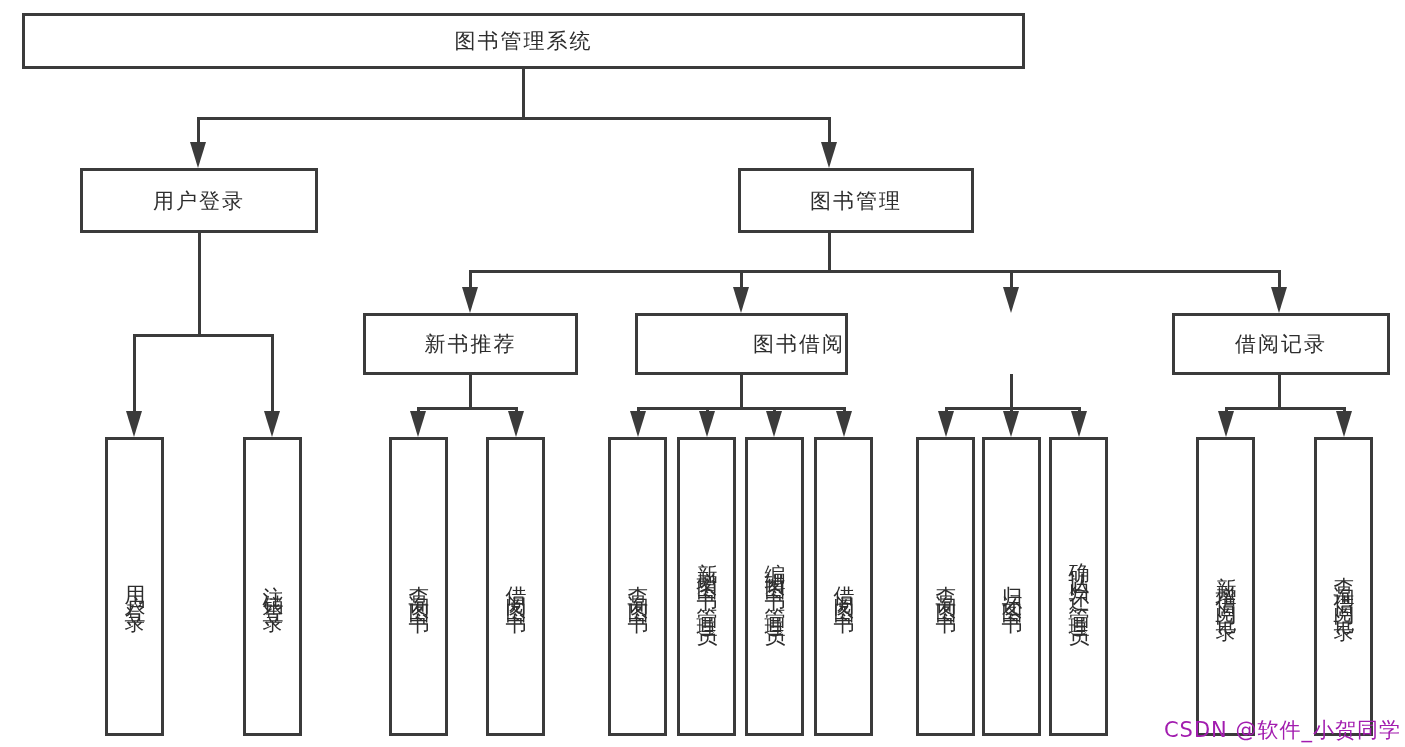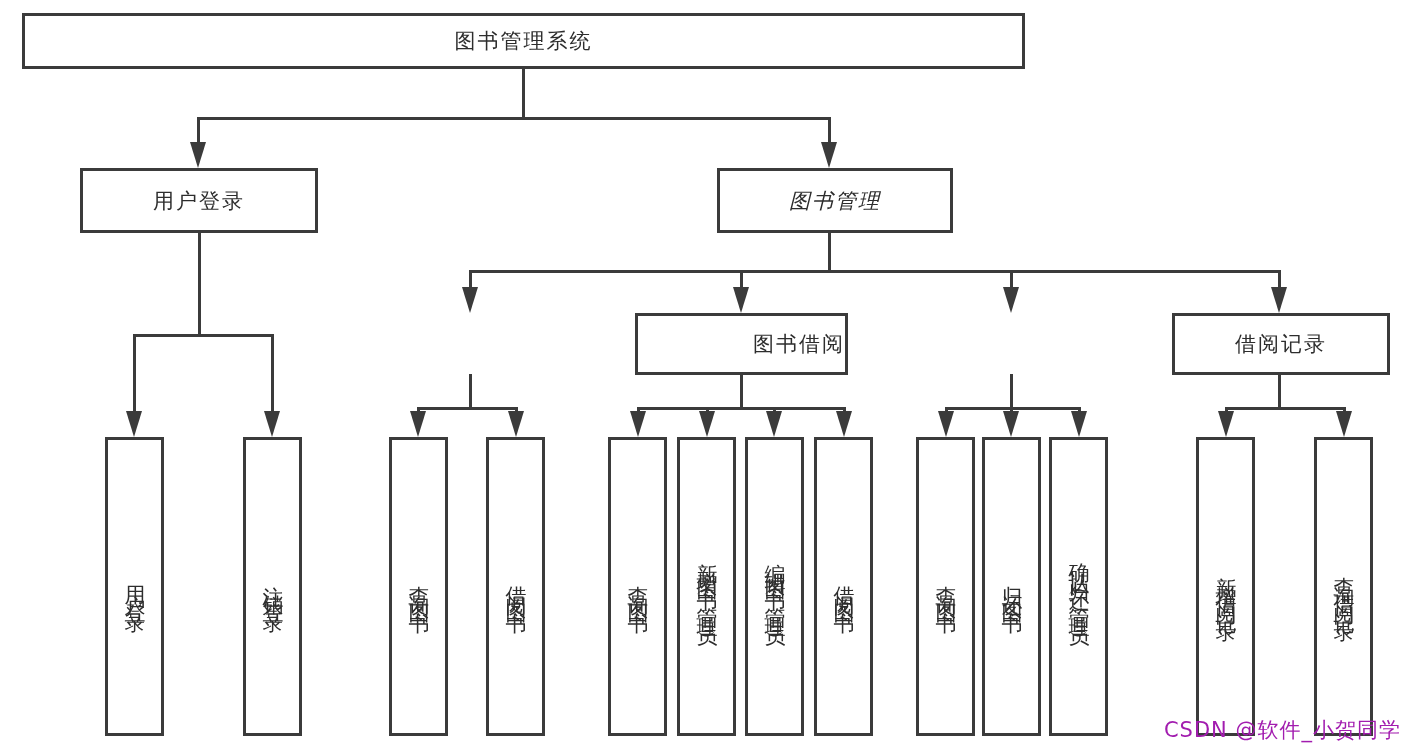--- a/index.html
+++ b/index.html
@@ -40,21 +40,21 @@
   <div class="vl" style="left:522px;top:69px;height:49px;"></div>
   <div class="hl" style="left:197px;top:117px;width:634px;"></div>
   <div class="vl" style="left:197px;top:117px;height:30px;"></div>
   <div class="vl" style="left:828px;top:117px;height:30px;"></div>
   <div class="arr" style="left:190px;top:142px;"></div>
   <div class="arr" style="left:821px;top:142px;"></div>
 
   <div class="box" style="left:80px;top:168px;width:238px;height:65px;">
     <span class="lbl">用户登录</span>
   </div>
-  <div class="box" style="left:717px;top:168px;width:236px;height:65px;font-style:italic;">
+  <div class="box" style="left:738px;top:168px;width:236px;height:65px;">
     <span class="lbl">图书管理</span>
   </div>
 
   <div class="vl" style="left:198px;top:231px;height:106px;"></div>
   <div class="hl" style="left:133px;top:334px;width:141px;"></div>
   <div class="vl" style="left:133px;top:334px;height:80px;"></div>
   <div class="vl" style="left:271px;top:334px;height:80px;"></div>
   <div class="arr" style="left:126px;top:411px;"></div>
   <div class="arr" style="left:264px;top:411px;"></div>
 
@@ -62,20 +62,23 @@
   <div class="hl" style="left:469px;top:270px;width:811px;"></div>
   <div class="vl" style="left:469px;top:270px;height:22px;"></div>
   <div class="vl" style="left:740px;top:270px;height:22px;"></div>
   <div class="vl" style="left:1010px;top:270px;height:22px;"></div>
   <div class="vl" style="left:1278px;top:270px;height:22px;"></div>
   <div class="arr" style="left:462px;top:287px;"></div>
   <div class="arr" style="left:733px;top:287px;"></div>
   <div class="arr" style="left:1003px;top:287px;"></div>
   <div class="arr" style="left:1271px;top:287px;"></div>
 
+  <div class="box" style="left:363px;top:313px;width:215px;height:62px;">
+    <span class="lbl">新书推荐</span>
+  </div>
   <div class="box" style="left:635px;top:313px;width:213px;height:62px;justify-content:flex-end;">
     <span class="lbl">图书借阅</span>
   </div>
   <div class="box" style="left:1172px;top:313px;width:218px;height:62px;">
     <span class="lbl">借阅记录</span>
   </div>
 
   <div class="vl" style="left:469px;top:374px;height:36px;"></div>
   <div class="vl" style="left:740px;top:374px;height:36px;"></div>
   <div class="vl" style="left:1010px;top:374px;height:36px;"></div>

